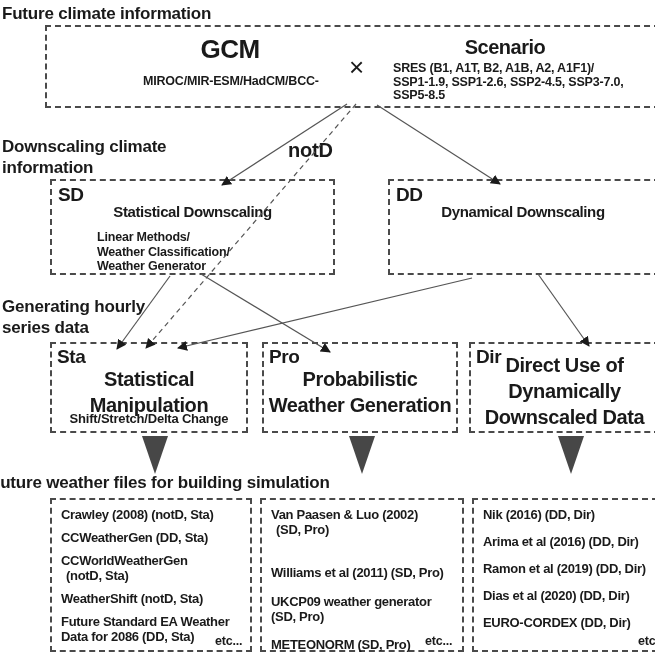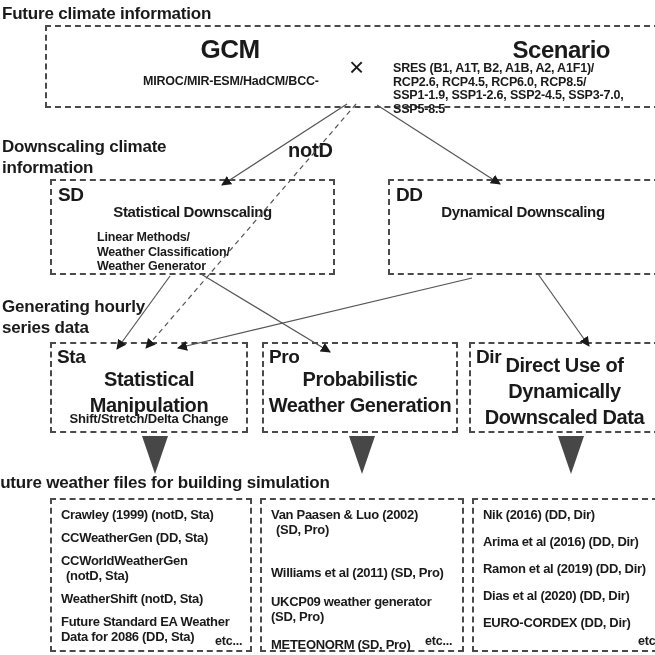--- a/index.html
+++ b/index.html
@@ -37,24 +37,23 @@
     <div>series data</div>
   </div>
   <div class="abs h1" style="left:-10px;top:472px;white-space:nowrap;">Future weather files for building simulation</div>
 
   <div class="bx" style="left:45px;top:25px;width:615px;height:83px;"></div>
   <div class="abs bigtitle" style="left:95px;top:34px;width:270px;">GCM</div>
   <div class="abs small" style="left:143px;top:66px;margin-top:8px;">
     <div>MIROC/MIR-ESM/HadCM/BCC-</div>
   </div>
   <div class="abs times" style="left:349px;top:52px;">×</div>
-  <div class="abs bigtitle" style="left:400px;top:36px;width:210px;font-size:24px;text-align:right;">Scenario</div>
+  <div class="abs bigtitle" style="left:400px;top:36px;width:210px;font-size:20px;">Scenario</div>
   <div class="abs small" style="left:393px;top:62px;line-height:13.5px;">
     <div>SRES (B1, A1T, B2, A1B, A2, A1F1)/</div>
-    <div>RCP2.6, RCP4.5, RCP6.0, RCP8.5/</div>
     <div>SSP1-1.9, SSP1-2.6, SSP2-4.5, SSP3-7.0, SSP5-8.5</div>
   </div>
 
   <div class="abs notd" style="left:288px;top:139px;">notD</div>
 
   <div class="bx" style="left:50px;top:179px;width:285px;height:96px;"></div>
   <div class="abs tag" style="left:58px;top:184px;">SD</div>
   <div class="abs boxtitle" style="left:55px;top:203px;width:275px;">Statistical Downscaling</div>
   <div class="abs small" style="left:97px;top:230px;">
     <div>Linear Methods/</div>
@@ -85,21 +84,21 @@
   <div class="abs tag" style="left:476px;top:346px;">Dir</div>
   <div class="abs midtitle" style="left:471px;top:352px;width:187px;">
     <div>Direct Use of</div>
     <div>Dynamically</div>
     <div>Downscaled Data</div>
   </div>
 
   <div class="bx" style="left:50px;top:498px;width:202px;height:154px;"></div>
   <div class="cite-col" style="left:50px;top:498px;width:202px;">
     <div style="margin-bottom:8px;">
-        <div class="cl">Crawley (1999) (notD, Sta)</div>
+        <div class="cl">Crawley (2008) (notD, Sta)</div>
       </div>
     <div style="margin-bottom:8px;">
         <div class="cl">CCWeatherGen (DD, Sta)</div>
       </div>
     <div style="margin-bottom:8px;">
         <div class="cl">CCWorldWeatherGen</div>
         <div class="cl cont">(notD, Sta)</div>
       </div>
     <div style="margin-bottom:8px;">
         <div class="cl">WeatherShift (notD, Sta)</div>

